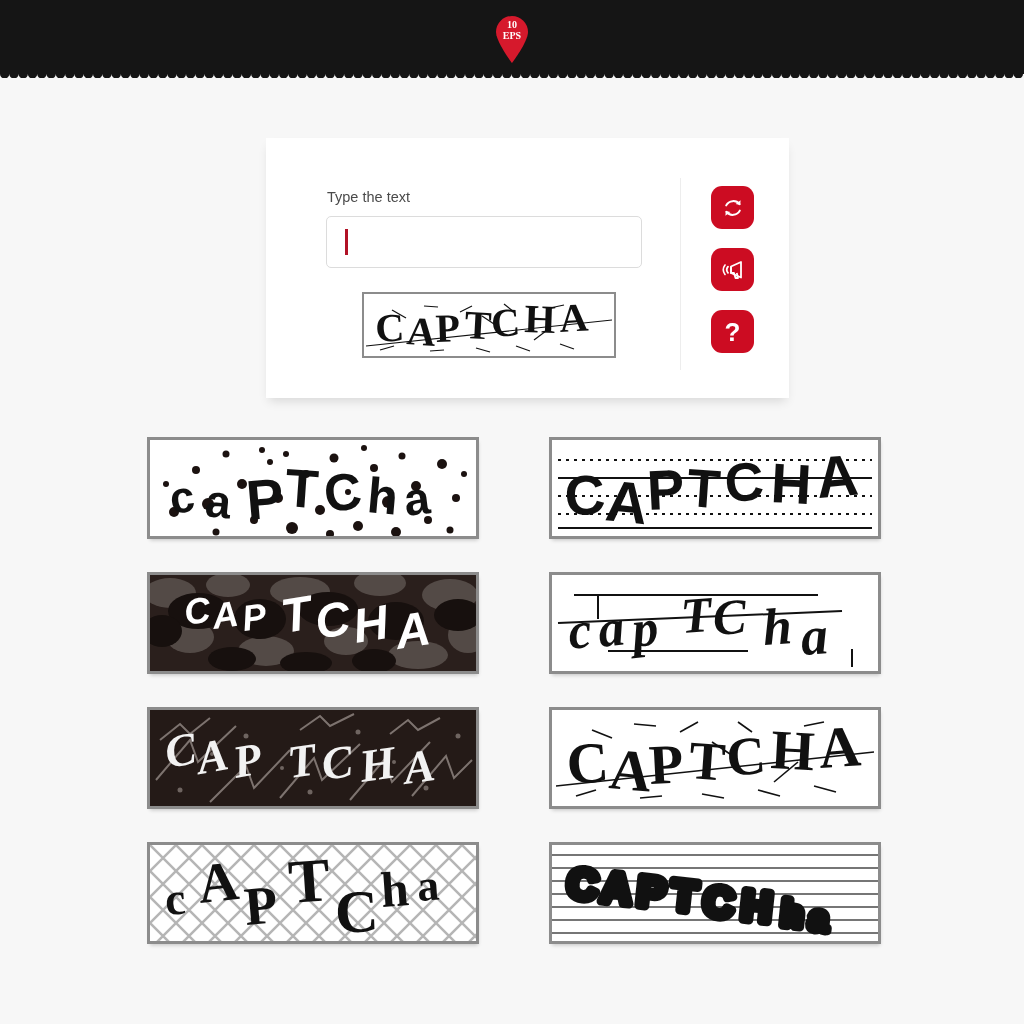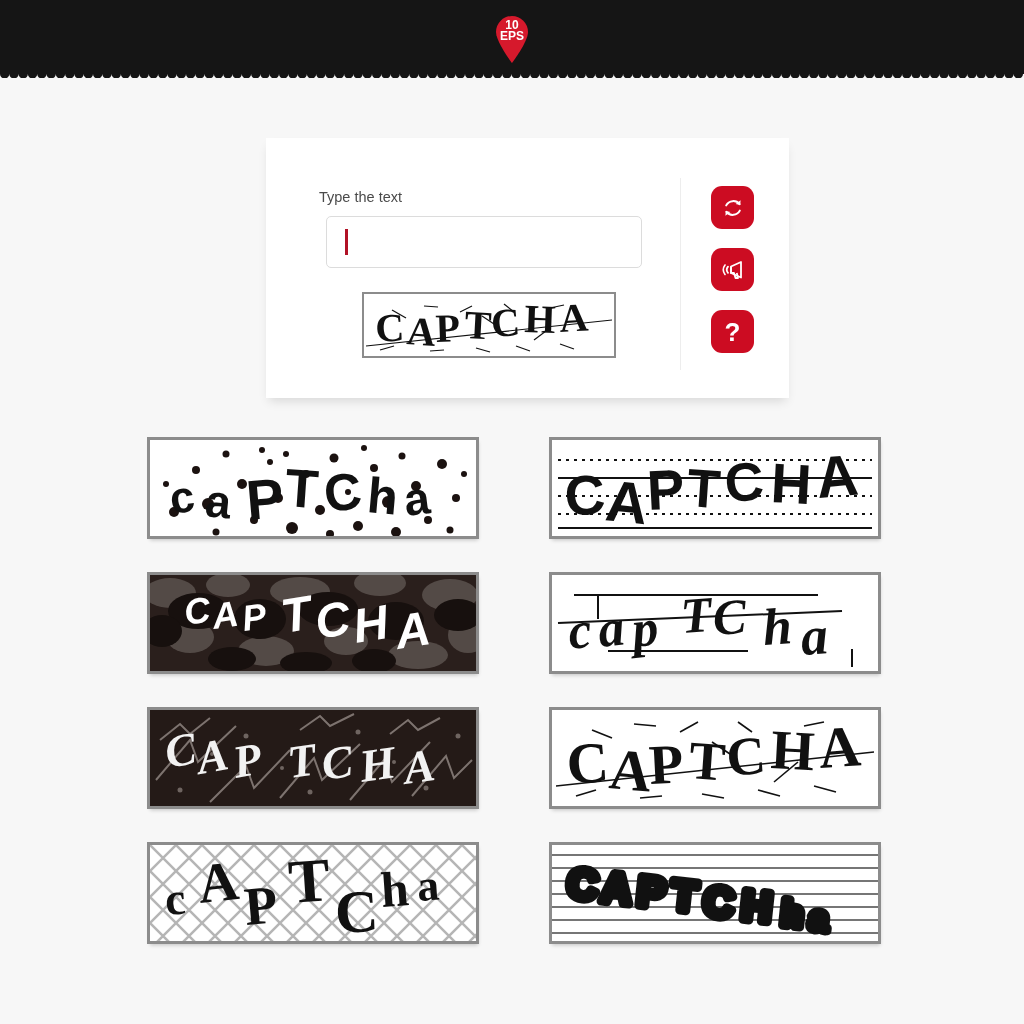--- a/index.html
+++ b/index.html
@@ -41,25 +41,25 @@
     margin-top: -2px;
   }
   .eps-badge svg { display: block; }
   .eps-text {
     position: absolute;
     top: 7px;
     left: 0;
     width: 38px;
     text-align: center;
     color: #ffffff;
-    font-size: 12px;
+    font-size: 10px;
     font-weight: bold;
     line-height: 10.5px;
     letter-spacing: 0px;
-    font-family: Liberation Sans, sans-serif;
+    font-family: Liberation Serif, serif;
   }
   .header-title {
     color: #ffffff;
     font-size: 23px;
     font-weight: bold;
     letter-spacing: 3.2px;
     font-family: "Liberation Sans", sans-serif;
   }
 
   
@@ -72,21 +72,21 @@
     background: #ffffff;
     box-shadow: 0 6px 10px -3px rgba(0,0,0,0.13);
   }
   .card-inner {
     position: relative;
     width: 100%;
     height: 100%;
   }
   .field-label {
     position: absolute;
-    left: 53px;
+    left: 61px;
     top: 51px;
     font-size: 14.5px;
     color: #4a4a4a;
     font-family: "Liberation Sans", sans-serif;
   }
   .text-input {
     position: absolute;
     left: 60px;
     top: 78px;
     width: 316px;

